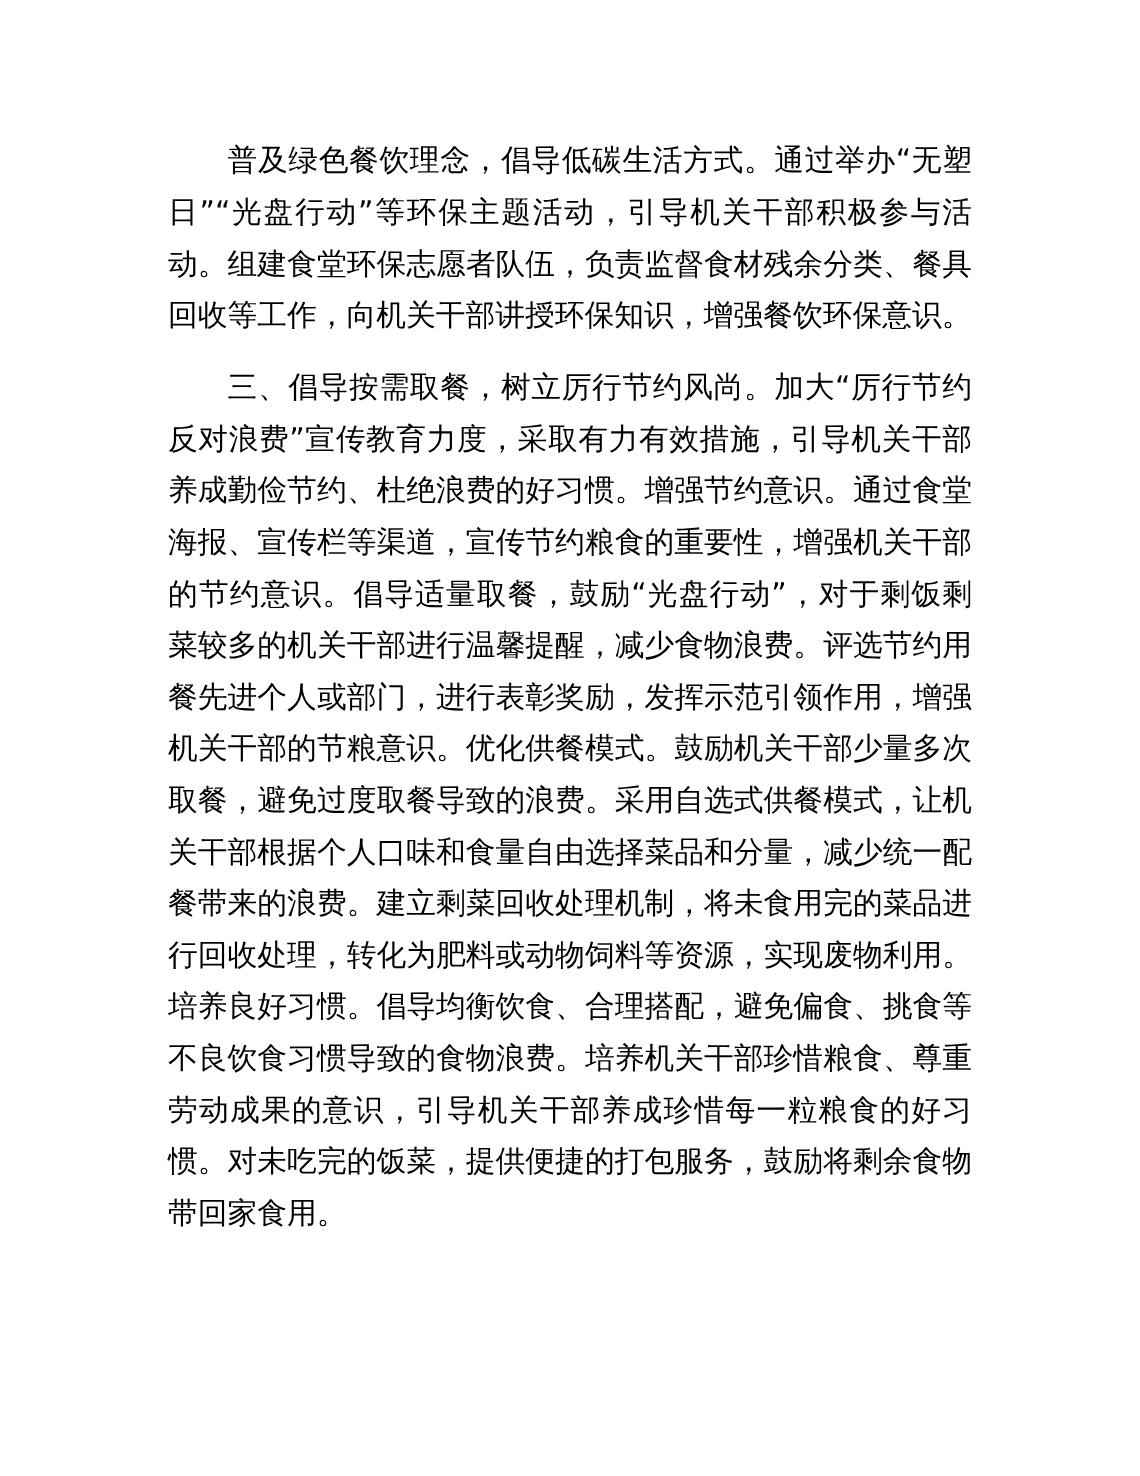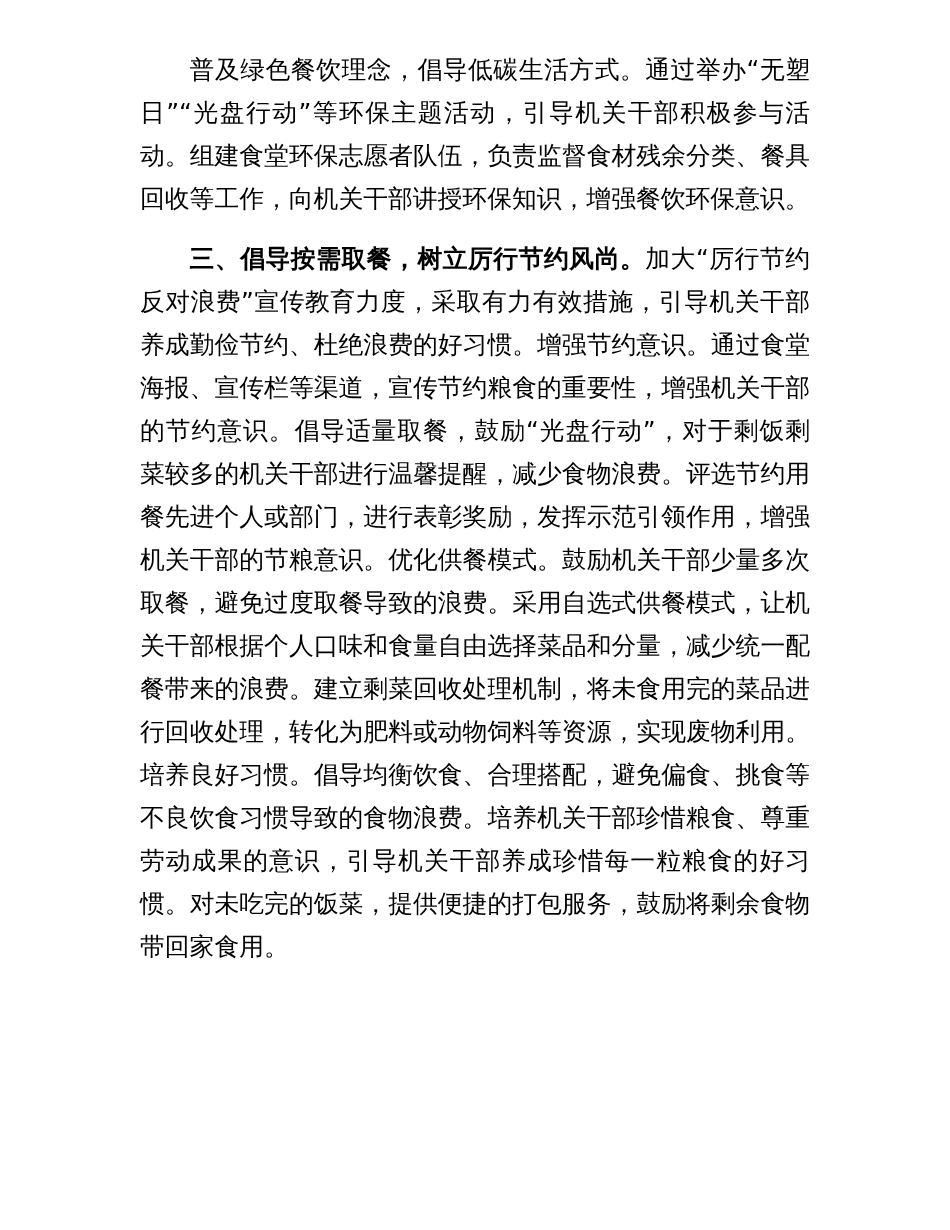--- a/index.html
+++ b/index.html
@@ -7,39 +7,39 @@
     padding: 0;
     background: #ffffff;
   }
   .page {
     position: relative;
     width: 950px;
     height: 1166px;
     background: #ffffff;
     overflow: hidden;
     box-sizing: border-box;
-    padding: 48px 140px 0 140px;
+    padding: 112px 140px 0 140px;
     font-family: "DejaVu Sans", sans-serif;
   }
   .doc-paragraph {
     margin: 0;
     color: #000000;
     font-size: 24.8px;
     line-height: 43px;
     text-align: justify;
     text-justify: inter-ideograph;
     text-indent: 2em;
     letter-spacing: 0;
     word-break: break-all;
   }
   .doc-paragraph + .doc-paragraph {
     margin-top: 17px;
   }
   .lead-sentence {
-    font-weight: bold;
+    font-weight: normal;
     margin-top: 14px;
   }
 </style>
 </head>
 <body>
 
 <div class="page">
   <p class="doc-paragraph"><span>普及绿色餐饮理念，倡导低碳生活方式。通过举办“无塑日”“光盘行动”等环保主题活动，引导机关干部积极参与活动。组建食堂环保志愿者队伍，负责监督食材残余分类、餐具回收等工作，向机关干部讲授环保知识，增强餐饮环保意识。</span></p>
 
   <p class="doc-paragraph"><span class="lead-sentence">三、倡导按需取餐，树立厉行节约风尚。</span><span>加大“厉行节约反对浪费”宣传教育力度，采取有力有效措施，引导机关干部养成勤俭节约、杜绝浪费的好习惯。增强节约意识。通过食堂海报、宣传栏等渠道，宣传节约粮食的重要性，增强机关干部的节约意识。倡导适量取餐，鼓励“光盘行动”，对于剩饭剩菜较多的机关干部进行温馨提醒，减少食物浪费。评选节约用餐先进个人或部门，进行表彰奖励，发挥示范引领作用，增强机关干部的节粮意识。优化供餐模式。鼓励机关干部少量多次取餐，避免过度取餐导致的浪费。采用自选式供餐模式，让机关干部根据个人口味和食量自由选择菜品和分量，减少统一配餐带来的浪费。建立剩菜回收处理机制，将未食用完的菜品进行回收处理，转化为肥料或动物饲料等资源，实现废物利用。培养良好习惯。倡导均衡饮食、合理搭配，避免偏食、挑食等不良饮食习惯导致的食物浪费。培养机关干部珍惜粮食、尊重劳动成果的意识，引导机关干部养成珍惜每一粒粮食的好习惯。对未吃完的饭菜，提供便捷的打包服务，鼓励将剩余食物带回家食用。</span></p>

